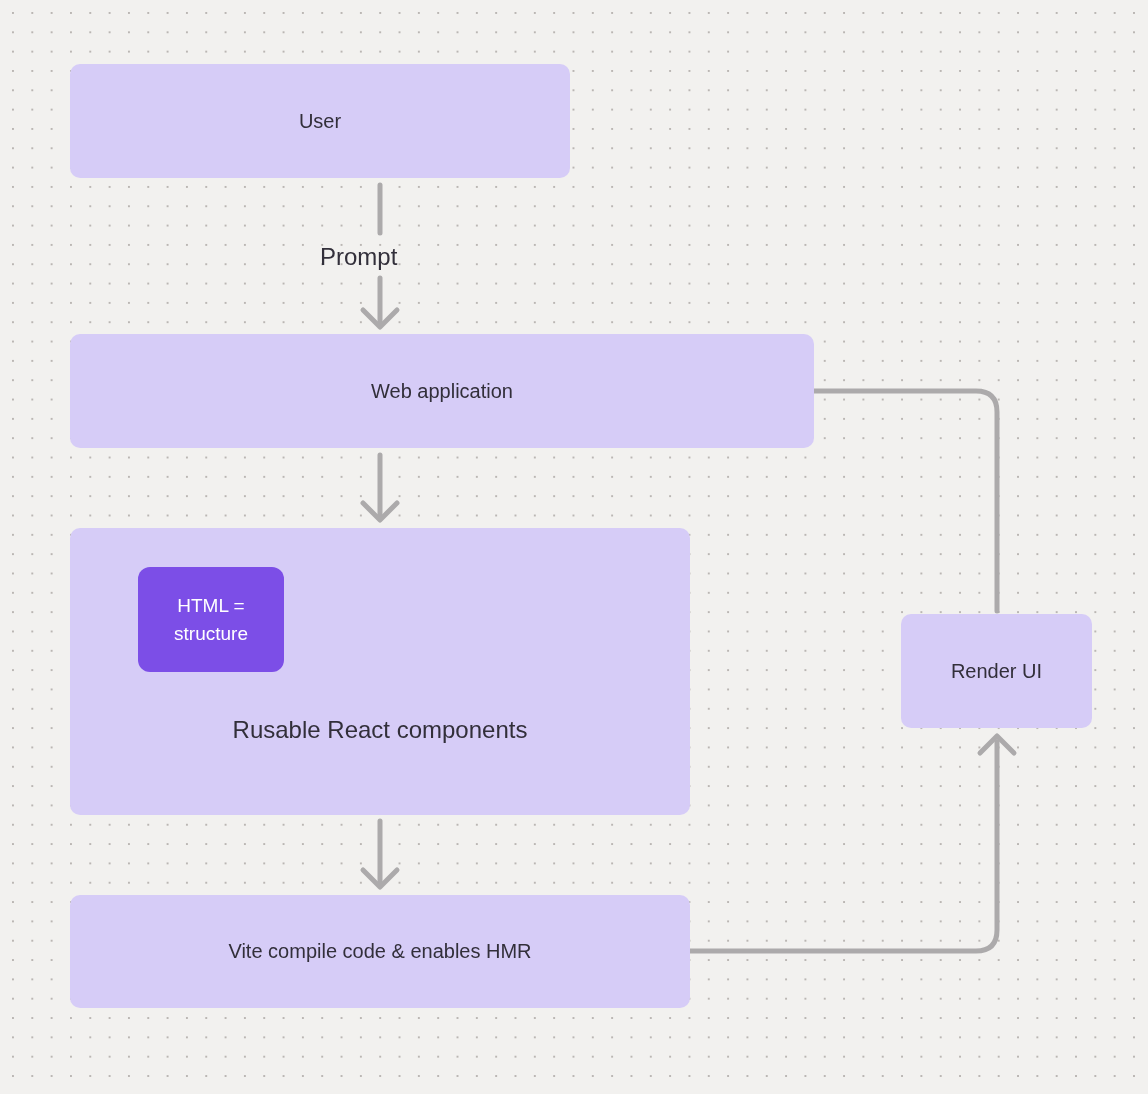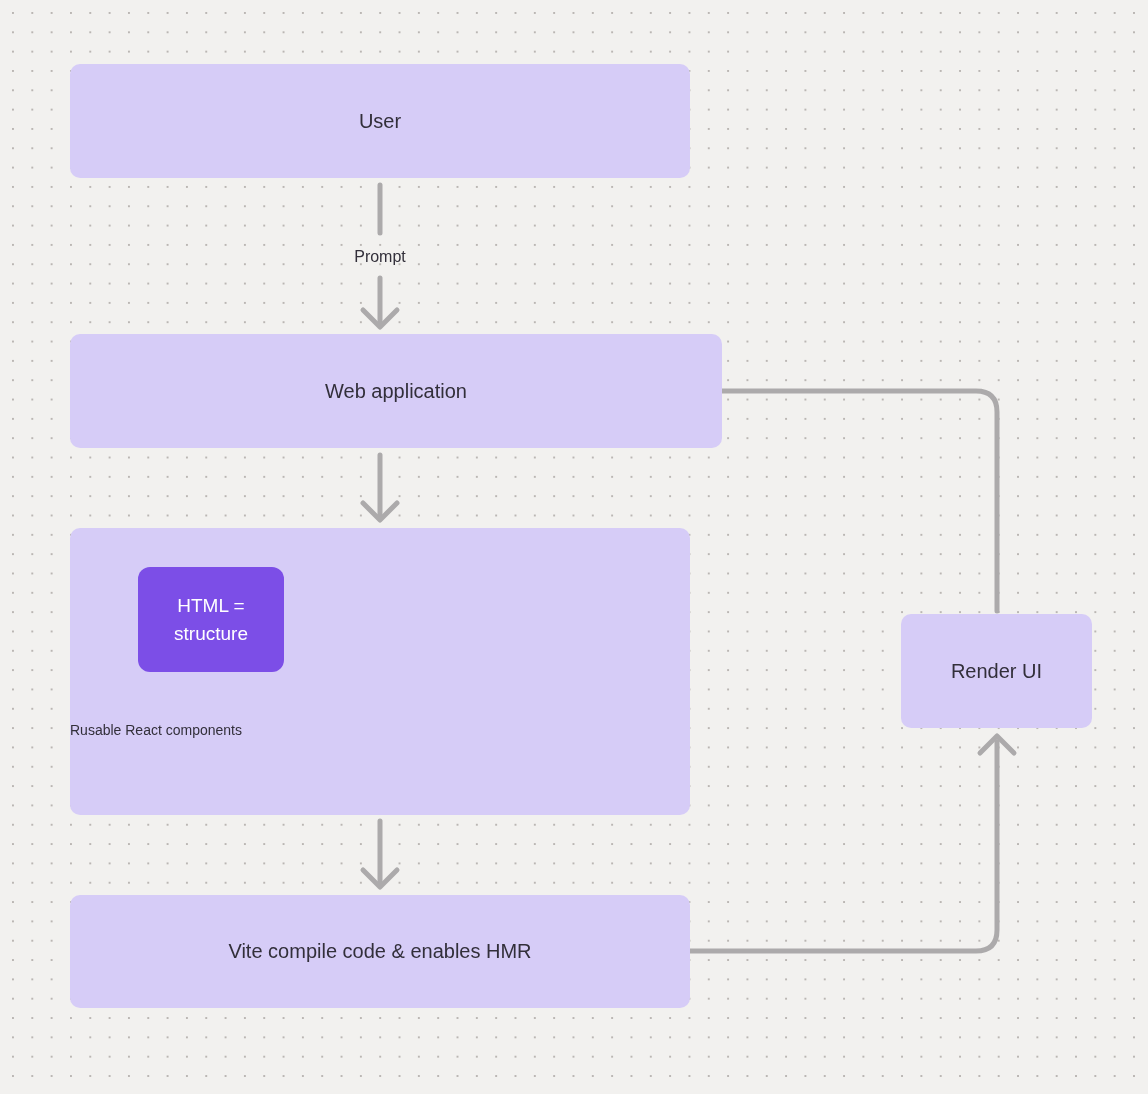--- a/index.html
+++ b/index.html
@@ -35,22 +35,22 @@
     position: absolute;
     background: #d6ccf7;
     border-radius: 10px;
     display: flex;
     align-items: center;
     justify-content: center;
     color: #322f3a;
     font-size: 20px;
     text-align: center;
   }
-  .node-user          { left: 70px;  top: 64px;  width: 620px; height: 114px; }
-  .node-webapp        { left: 70px;  top: 334px; width: 652px; height: 114px; }
+  .node-user          { left: 70px;  top: 64px;  width: 500px; height: 114px; }
+  .node-webapp        { left: 70px;  top: 334px; width: 744px; height: 114px; }
   .node-vite          { left: 70px;  top: 895px; width: 620px; height: 113px; }
   .node-render        { left: 901px; top: 614px; width: 191px; height: 114px; }
   .group {
     position: absolute;
     left: 70px;
     top: 528px;
     width: 620px;
     height: 287px;
     background: #d6ccf7;
     border-radius: 10px;
@@ -76,32 +76,33 @@
     font-size: 19px;
     font-weight: 500;
     line-height: 28px;
     text-align: center;
   }
   .group-caption {
     position: absolute;
     left: 0;
     top: 188px;
     width: 100%;
+    text-align: center;
     color: #322f3a;
-    font-size: 14px;
+    font-size: 24px;
     line-height: 28px;
   }
   .edge-label {
     position: absolute;
     left: 320px;
     top: 245px;
     width: 120px;
-    text-align: center;
+    text-align: left;
     color: #322f3a;
-    font-size: 16px;
+    font-size: 24px;
     line-height: 24px;
   }
 </style>
 </head>
 <body>
 
 <div class="canvas">
 
   <svg class="edges" viewBox="0 0 1148 1094" xmlns="http://www.w3.org/2000/svg">
     <g>

